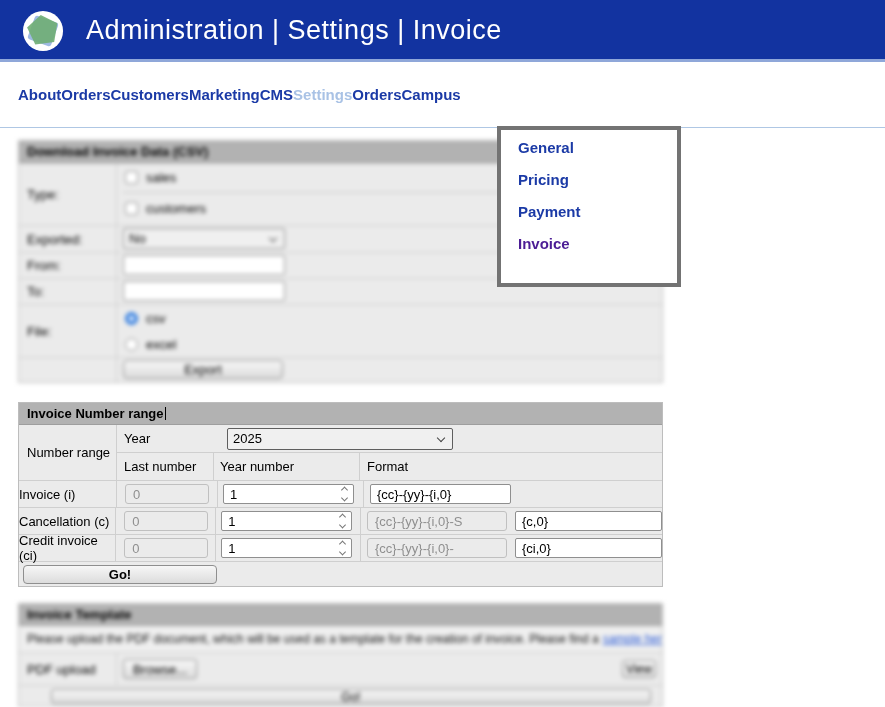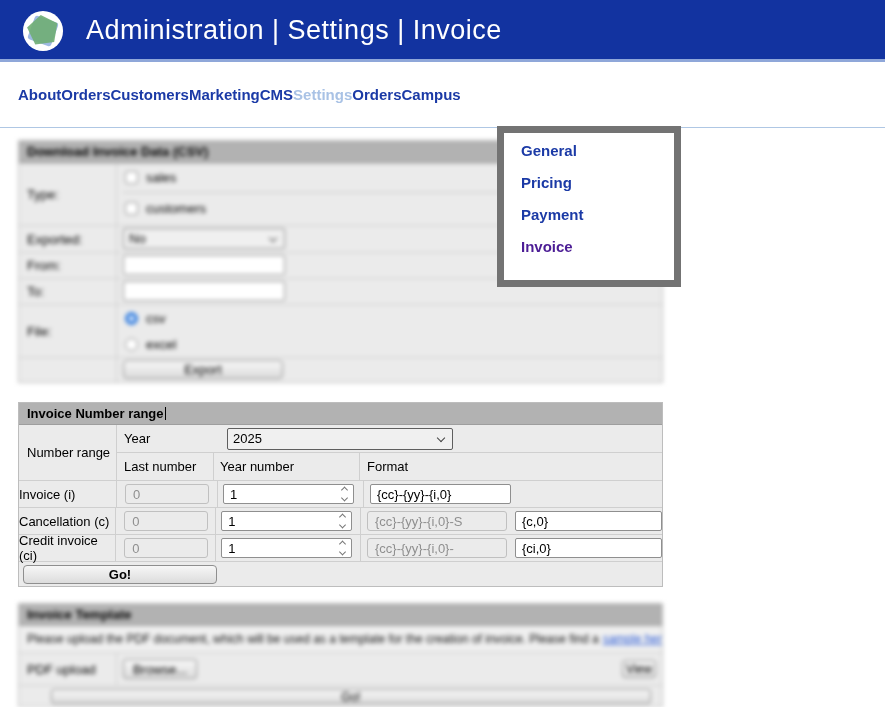--- a/index.html
+++ b/index.html
@@ -15,21 +15,21 @@
     color:#fff; font-size:27px; font-weight:400; letter-spacing:0.5px; white-space:nowrap; }
 
   
   .main-nav { position:absolute; left:18px; top:86px; display:flex; }
   .nav-item { font-size:15px; font-weight:bold; color:#1B3AA6; text-decoration:none; cursor:pointer; white-space:nowrap; }
   .nav-item.active { color:#A9C2E5; }
   .nav-rule { position:absolute; left:0; top:127px; width:885px; height:1px; background:#AFC7E4; }
 
   
   .dropdown { position:absolute; left:497px; top:126px; width:184px; height:161px;
-    background:#fff; border:7px solid #737373; z-index:10; padding-top:2px; }
+    background:#fff; border:4px solid #737373; z-index:10; padding-top:2px; }
   .dropdown-item { height:32px; line-height:32px; padding-left:17px;
     font-size:15px; font-weight:bold; color:#1B3AA6; cursor:pointer; white-space:nowrap; }
   .dropdown-item.active { color:#4c1d95; }
 
   
   .panel { position:absolute; left:18px; width:645px; border:1px solid #BDBDBD; background:#EBEBEB; }
   .panel-header { height:22px; background:#B2B2B2; border-bottom:1px solid #9e9e9e;
     font-size:13px; font-weight:bold; color:#000; padding-left:8px; display:flex; align-items:center; }
   .blurred { filter: blur(2.2px); }
   .caret { display:inline-block; width:1px; height:13px; background:#000; margin-left:1px; vertical-align:-2px; }

